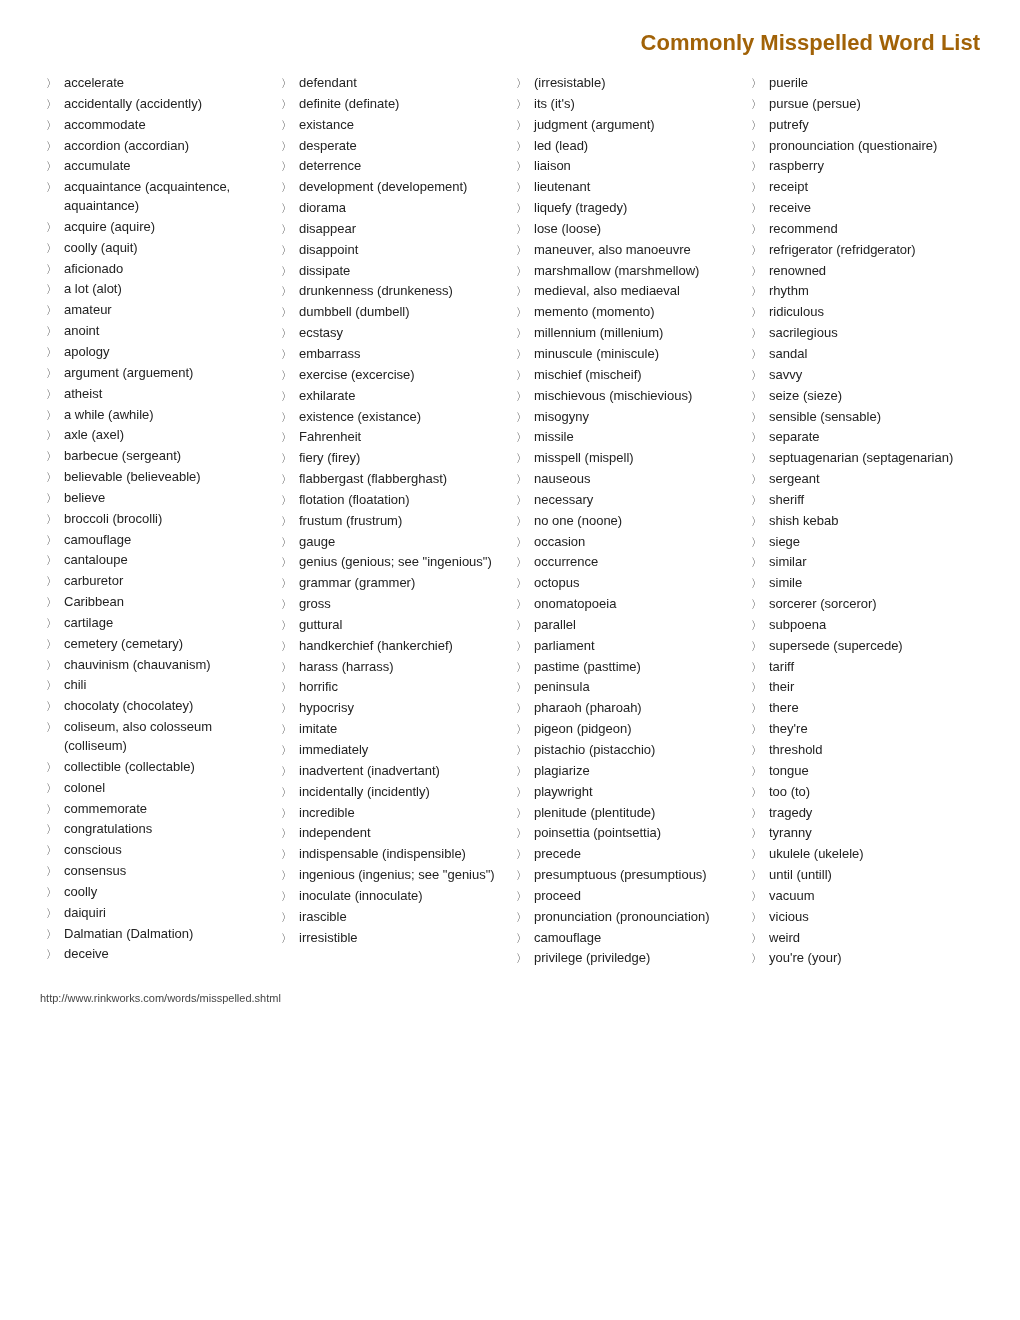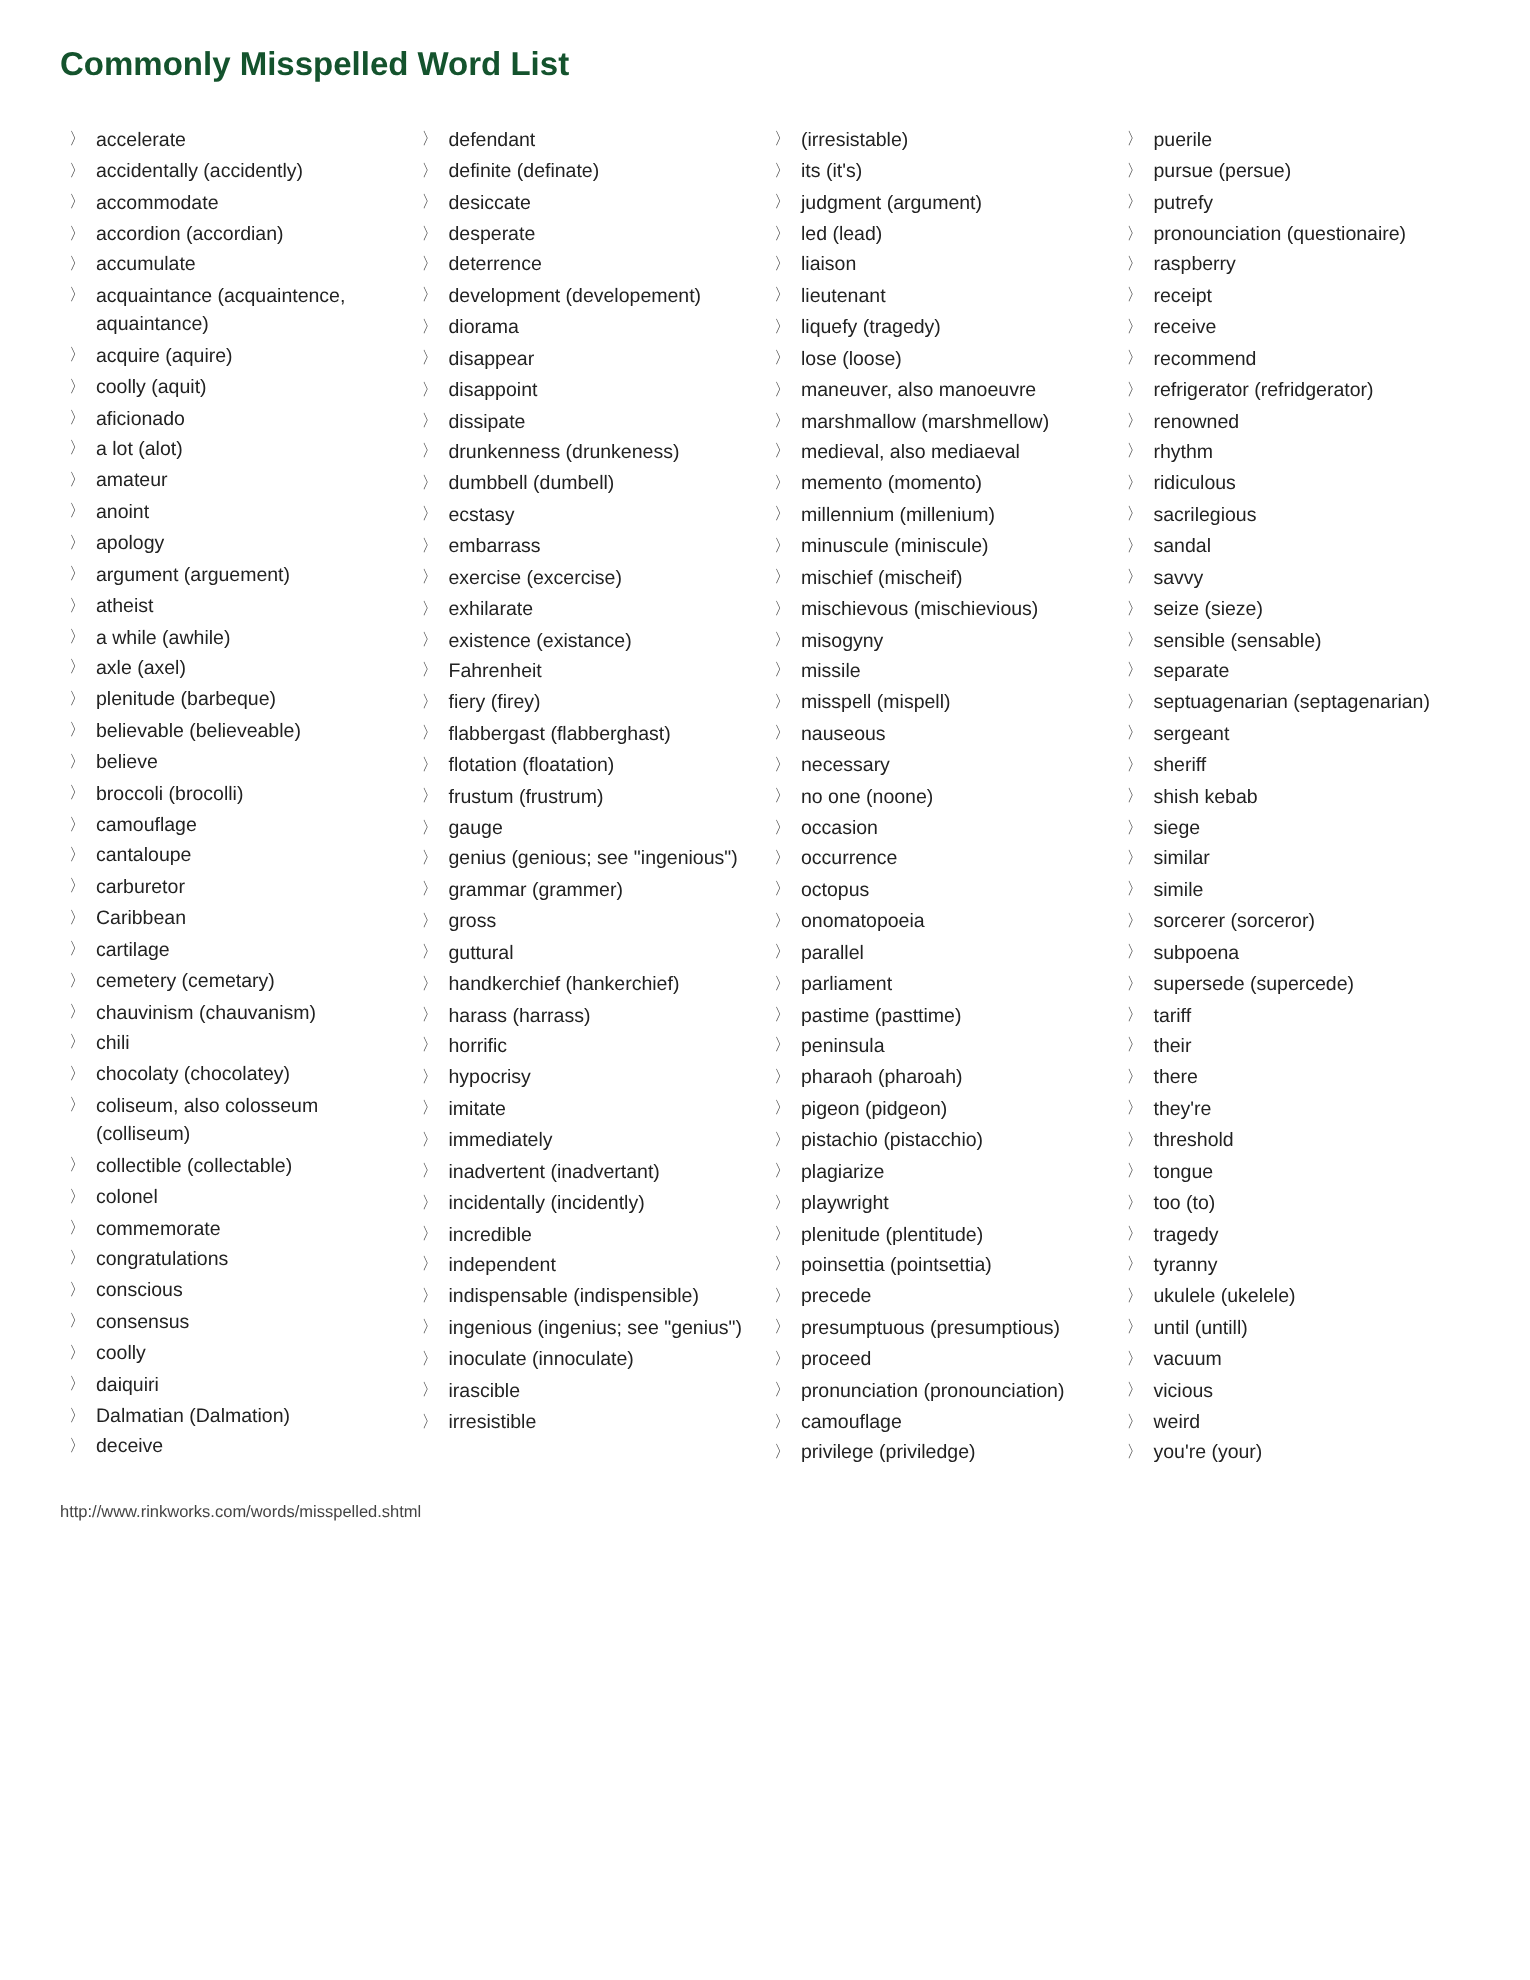--- a/index.html
+++ b/index.html
@@ -4,25 +4,25 @@
   <style>
     * { margin: 0; padding: 0; box-sizing: border-box; }
     body {
       background: #fff;
       font-family: Arial, Helvetica, sans-serif;
       font-size: 13px;
       color: #222;
       padding: 30px 40px 40px 40px;
     }
     h1 {
-      text-align: left;
+      text-align: right;
       font-size: 22px;
       font-weight: bold;
-      margin-bottom: 28px;
-      color: #14532d;
+      margin-bottom: 18px;
+      color: #a16207;
     }
     .columns {
       display: flex;
       gap: 0;
       width: 100%;
     }
     .col {
       flex: 1;
       padding: 0 6px;
     }
@@ -118,21 +118,21 @@
       <div class="word-item">
         <span class="chevron">〉</span>
         <span class="word-text">a while (awhile)</span>
       </div>
       <div class="word-item">
         <span class="chevron">〉</span>
         <span class="word-text">axle (axel)</span>
       </div>
       <div class="word-item">
         <span class="chevron">〉</span>
-        <span class="word-text">plenitude (barbeque)</span>
+        <span class="word-text">barbecue (sergeant)</span>
       </div>
       <div class="word-item">
         <span class="chevron">〉</span>
         <span class="word-text">believable (believeable)</span>
       </div>
       <div class="word-item">
         <span class="chevron">〉</span>
         <span class="word-text">believe</span>
       </div>
       <div class="word-item">
@@ -224,21 +224,21 @@
       <div class="word-item">
         <span class="chevron">〉</span>
         <span class="word-text">defendant</span>
       </div>
       <div class="word-item">
         <span class="chevron">〉</span>
         <span class="word-text">definite (definate)</span>
       </div>
       <div class="word-item">
         <span class="chevron">〉</span>
-        <span class="word-text">desiccate</span>
+        <span class="word-text">existance</span>
       </div>
       <div class="word-item">
         <span class="chevron">〉</span>
         <span class="word-text">desperate</span>
       </div>
       <div class="word-item">
         <span class="chevron">〉</span>
         <span class="word-text">deterrence</span>
       </div>
       <div class="word-item">

